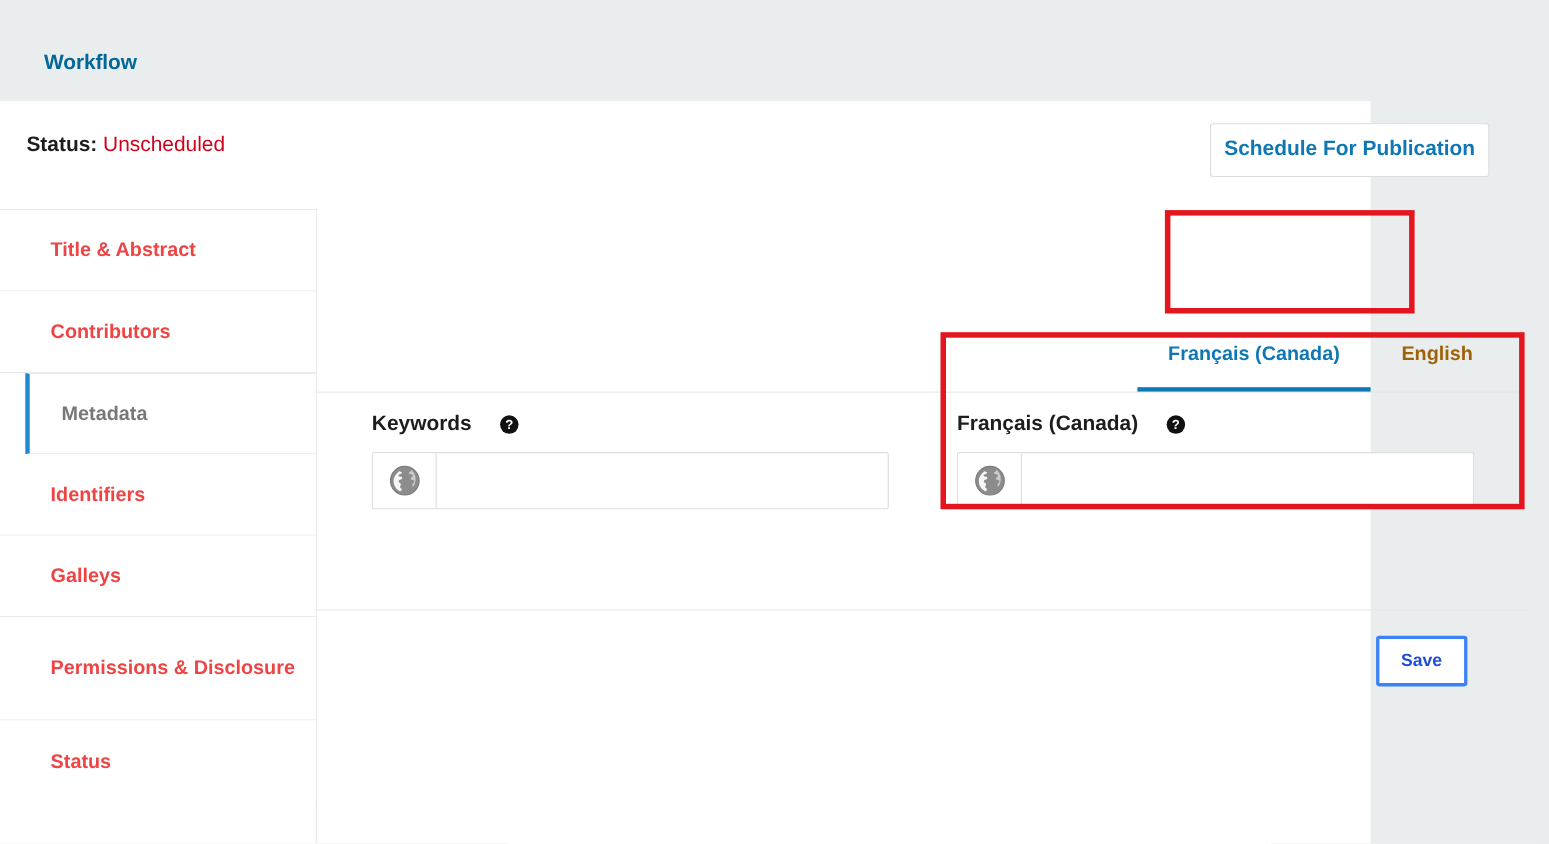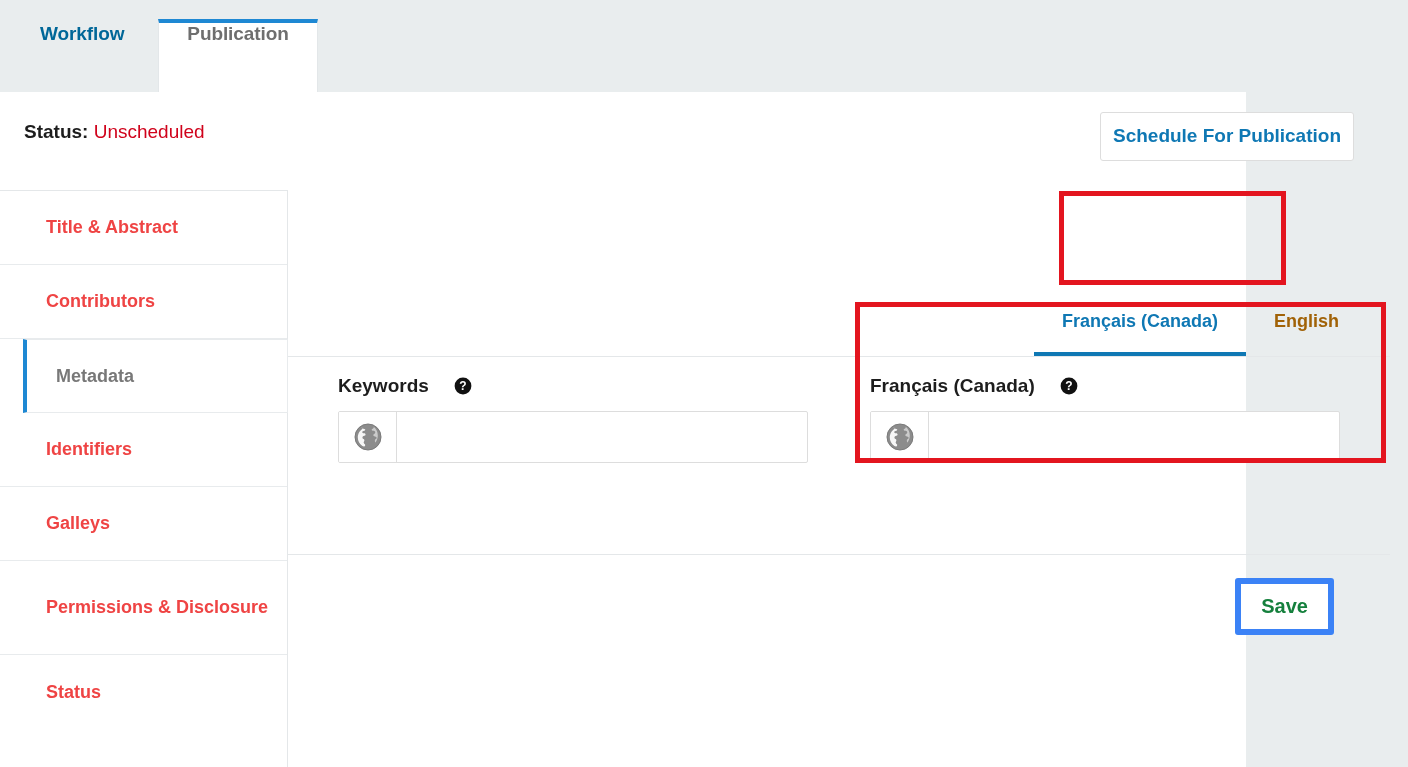--- a/index.html
+++ b/index.html
@@ -39,20 +39,21 @@
   .tabstrip-inner {
     position: absolute;
     left: 0; top: 19px;
     height: 73px;
     display: flex;
     align-items: flex-start;
   }
   .top-tab {
     height: 73px;
     display: flex;
+    align-items: center;
     justify-content: center;
     padding: 0 28px;
     font-size: 19px;
     font-weight: bold;
     color: #006798;
     background: transparent;
     border: none;
     border-top: 4px solid transparent;
     cursor: pointer;
     font-family: "Liberation Sans", sans-serif;
@@ -263,25 +264,25 @@
   .save-row {
     position: absolute;
     left: 0; top: 365px;
     width: 1102px;
     height: 110px;
   }
   .save-btn {
     position: absolute;
     right: 56px; top: 23px;
     padding: 11px 20px;
-    font-size: 20px;
-    font-weight: bold;
-    color: #15803d;
-    background: #ffffff;
-    border: 6px solid #3b82f6;
+    font-size: 16px;
+    font-weight: bold;
+    color: #1d4ed8;
+    background: #ffffff;
+    border: 3px solid #3b82f6;
     border-radius: 3px;
     cursor: pointer;
     font-family: "Liberation Sans", sans-serif;
   }
 
   
   .annot {
     position: absolute;
     border: 5px solid #e3151f;
     pointer-events: none;
@@ -302,23 +303,20 @@
 </style>
 </head>
 <body>
 
 <div id="app">
 
   <div class="tabstrip">
     <div class="tabstrip-inner">
       <button class="top-tab tab-first">
         <span>Workflow</span>
-      </button>
-      <button class="top-tab active">
-        <span>Publication</span>
       </button>
     </div>
   </div>
 
   <div class="panel">
 
     <div class="status-row">
       <div class="status-text">
         <span class="status-label">Status:</span>
         <span class="status-value">Unscheduled</span>

